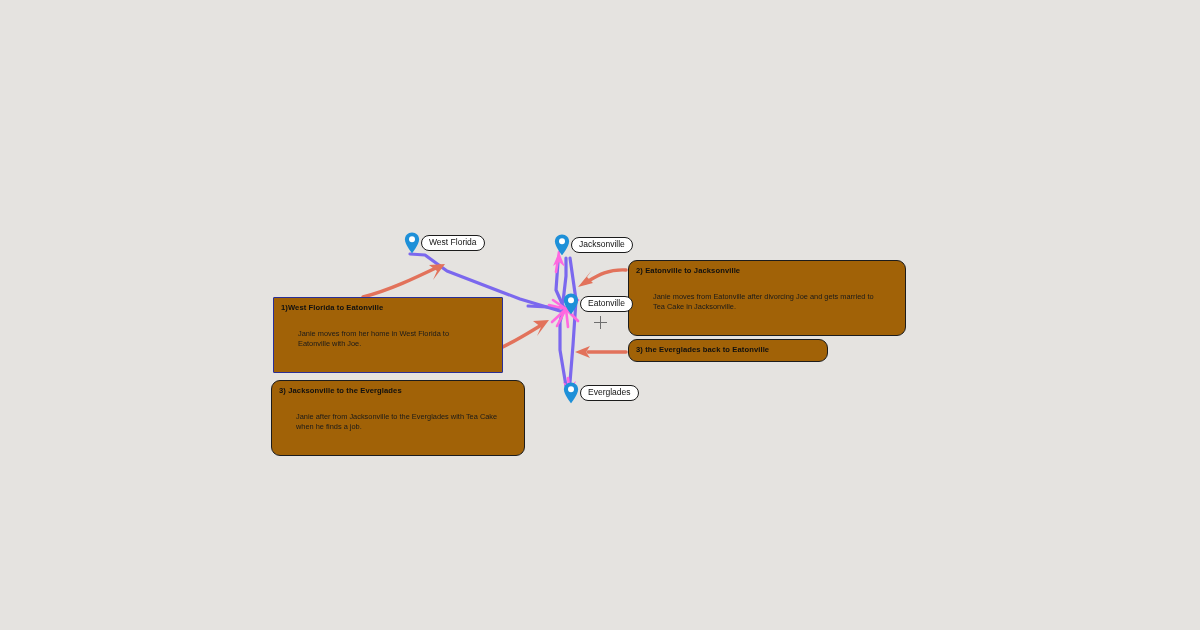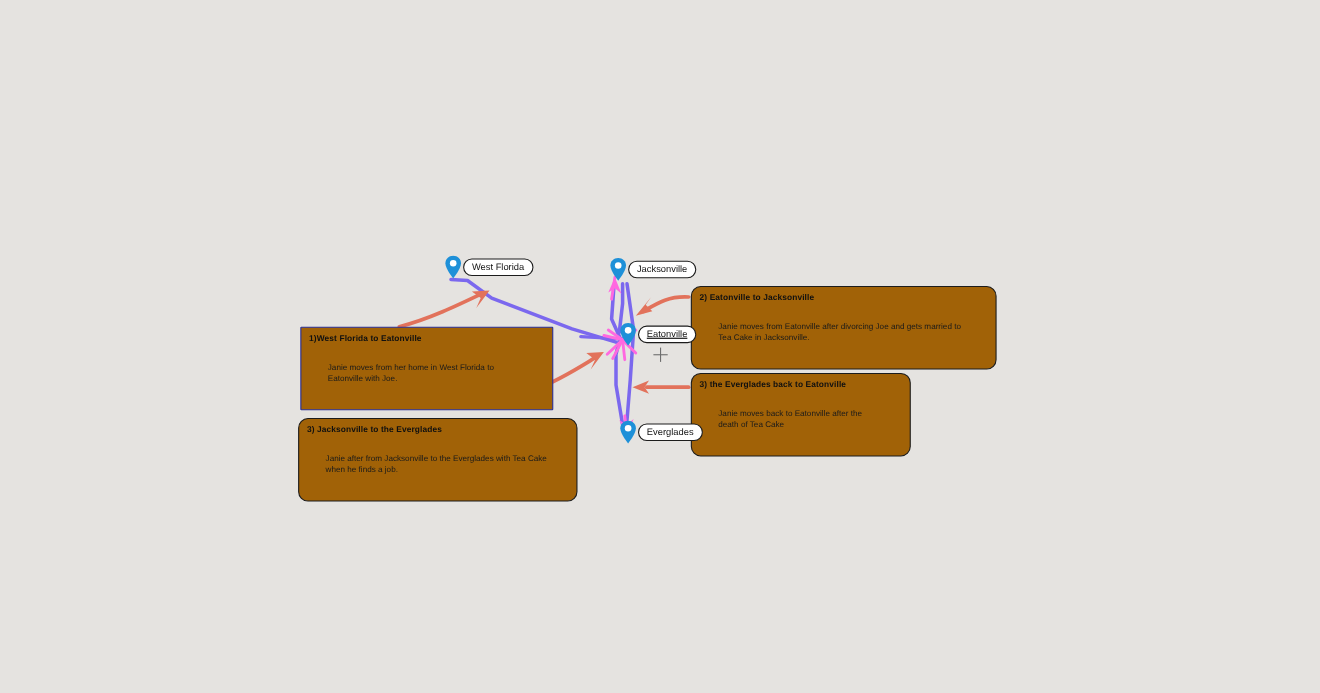--- a/index.html
+++ b/index.html
@@ -187,21 +187,21 @@
   <div class="place" style="left:554px; top:234px;">
     <span class="pin">
       <svg width="16" height="22" viewBox="0 0 16 22" xmlns="http://www.w3.org/2000/svg">
         <path d="M8 0.6 C3.9 0.6 0.9 3.6 0.9 7.4 C0.9 12.4 8 21.2 8 21.2 C8 21.2 15.1 12.4 15.1 7.4 C15.1 3.6 12.1 0.6 8 0.6 Z" fill="#1e90d8"></path>
         <circle cx="8" cy="7.3" r="3" fill="#ffffff"></circle>
       </svg>
     </span>
     <span class="place-label">Jacksonville</span>
   </div>
 
-  <div class="place" style="left:563px; top:293px;text-decoration:underline;">
+  <div class="place" style="left:563px; top:293px;">
     <span class="pin">
       <svg width="16" height="22" viewBox="0 0 16 22" xmlns="http://www.w3.org/2000/svg">
         <path d="M8 0.6 C3.9 0.6 0.9 3.6 0.9 7.4 C0.9 12.4 8 21.2 8 21.2 C8 21.2 15.1 12.4 15.1 7.4 C15.1 3.6 12.1 0.6 8 0.6 Z" fill="#1e90d8"></path>
         <circle cx="8" cy="7.3" r="3" fill="#ffffff"></circle>
       </svg>
     </span>
     <span class="place-label">Eatonville</span>
   </div>
 
   <div class="place" style="left:563px; top:382px;">
@@ -231,17 +231,16 @@
   <div class="note rounded" style="left:271px; top:380px; width:254px;">
     <div class="note-inner">
       <p class="note-title">3) Jacksonville to the Everglades</p>
       <p class="note-body">Janie after from Jacksonville to the Everglades with Tea Cake when he finds a job.</p>
     </div>
   </div>
 
   <div class="note rounded" style="left:628px; top:339px; width:200px;">
     <div class="note-inner">
       <p class="note-title">3) the Everglades back to Eatonville</p>
-      <p class="note-body">Janie moves back to Eatonville after the death of Tea Cake</p>
     </div>
   </div>
 
 </div>
 
 </body></html>

